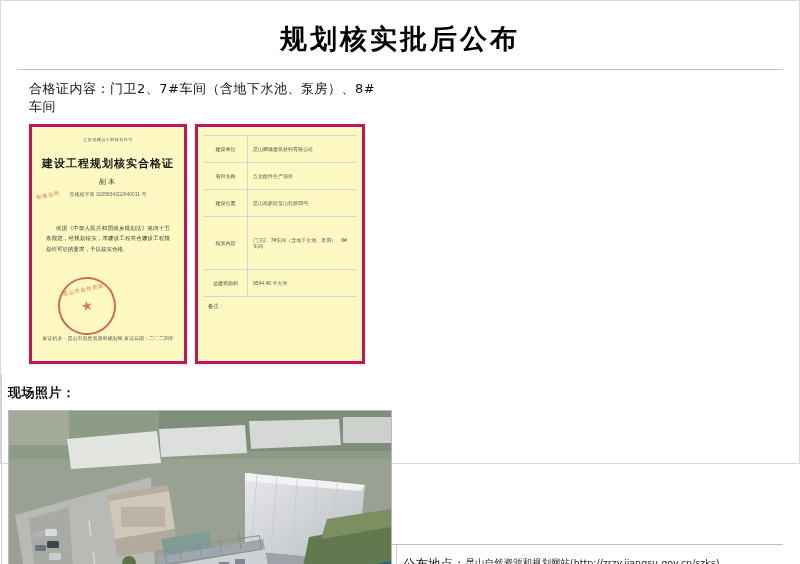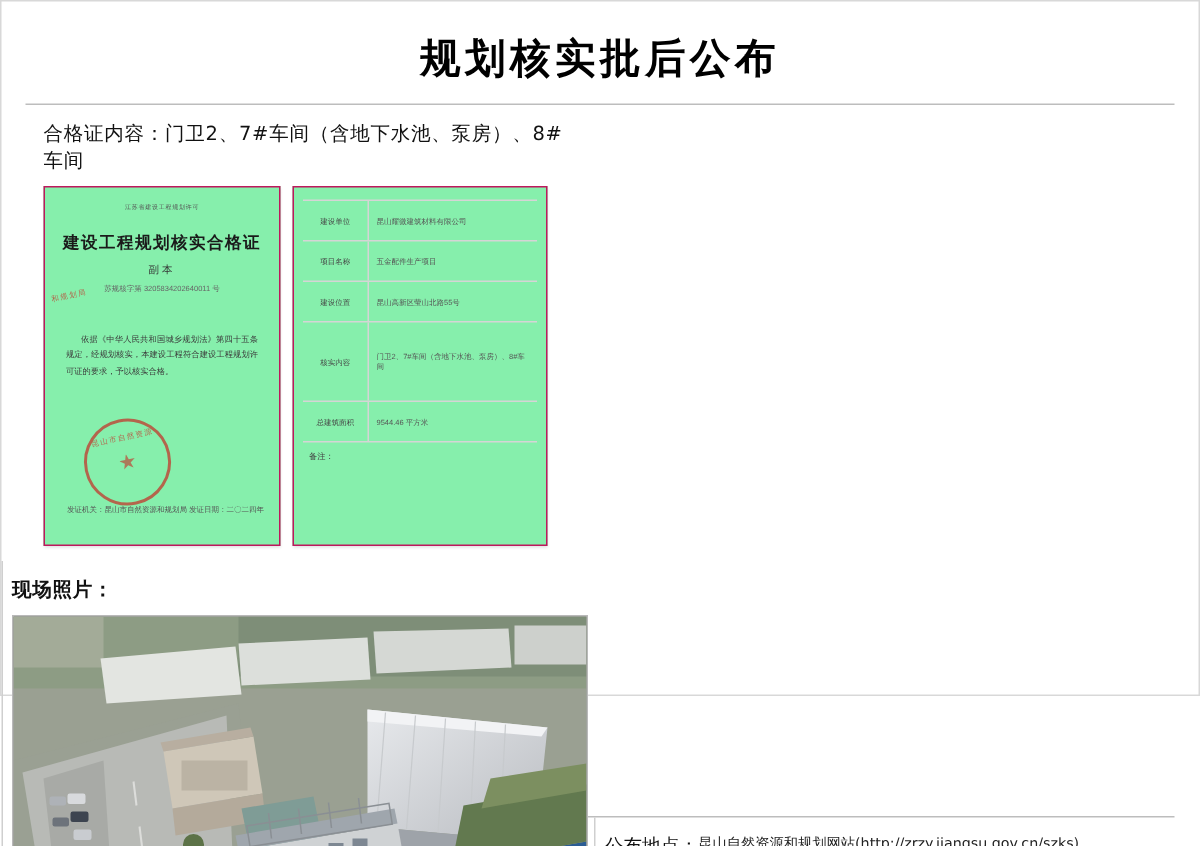--- a/index.html
+++ b/index.html
@@ -74,22 +74,22 @@
 
   
   .cert-row {
     display: flex;
     flex-direction: row;
     gap: 8px;
     margin-top: 6px;
     height: 250px;
   }
   .cert-doc {
-    background: #86efac;
-    border: 1px solid #be185d;
+    background: #fef9c3;
+    border: 3px solid #be185d;
     box-shadow: 0 1px 2px rgba(0,0,0,0.12);
     position: relative;
     box-sizing: border-box;
     overflow: hidden;
   }
   .cert-left { width: 158px; height: 240px; padding: 10px 8px; }
   .cert-right { width: 170px; height: 240px; padding: 8px 6px; }
 
   .cert-topline {
     font-size: 4px;

